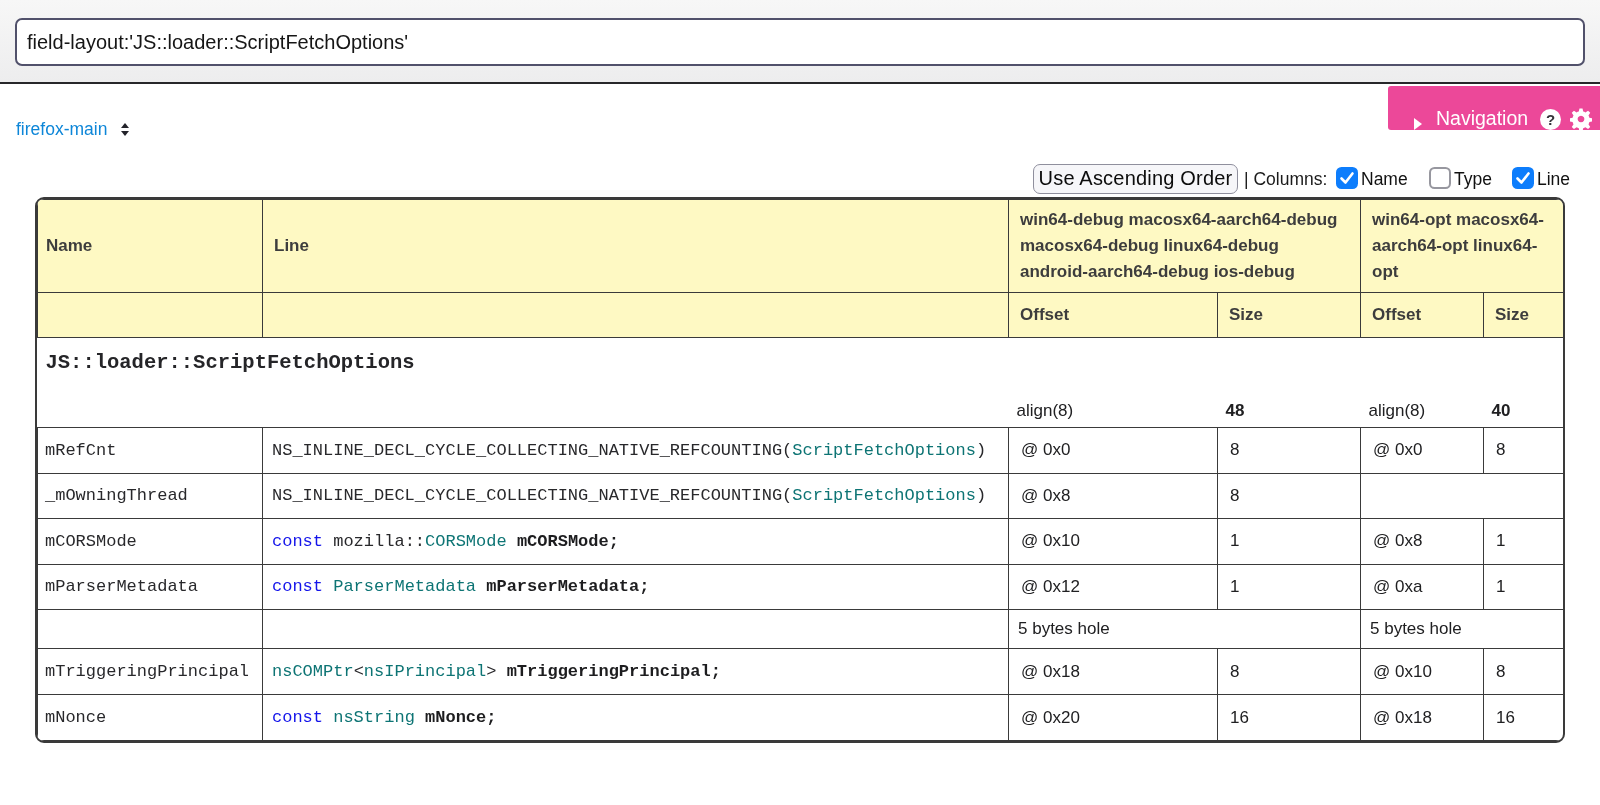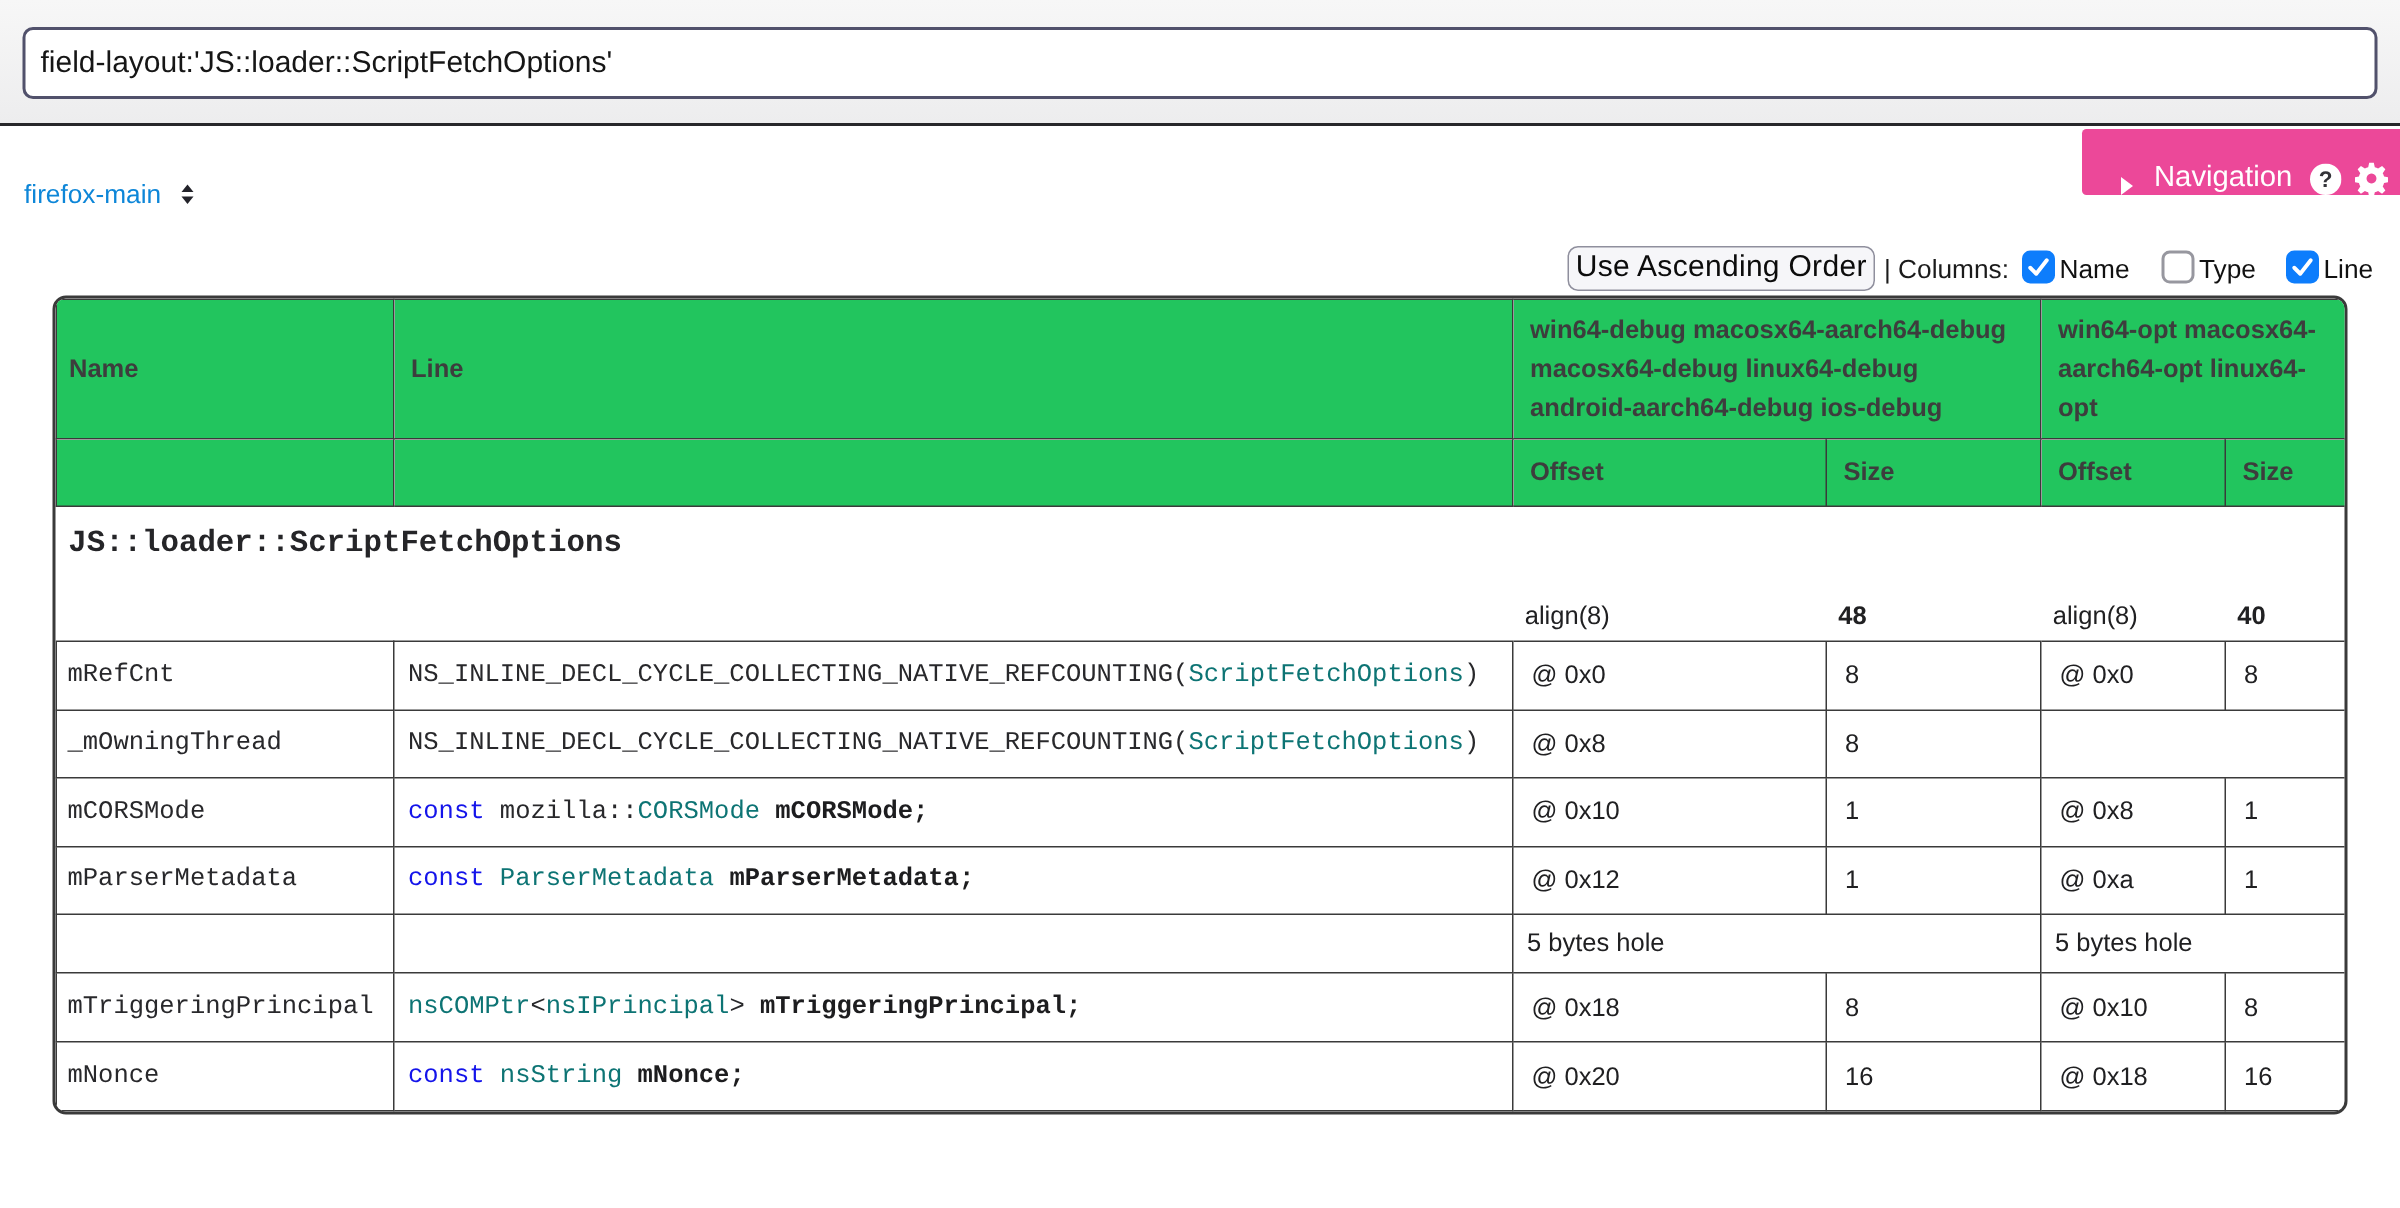--- a/index.html
+++ b/index.html
@@ -25,37 +25,37 @@
 .navbtn { position:absolute; left:1388px; top:86px; width:216px; height:44px;
   background:#ec4899; border-radius:3px; color:#fff; display:flex; align-items:flex-end; }
 .navbtn .tri { width:0; height:0; margin-left:26px;
   border-top:6.5px solid transparent; border-bottom:6.5px solid transparent; border-left:8px solid #fff; }
 .navbtn .lbl { font-size:19.5px; margin-left:14px; }
 .navbtn svg { display:block; }
 .navbtn .qm { margin-left:12px; }
 .navbtn .gear { margin-left:9px; }
 
 
-.controls { position:absolute; left:16px; top:164px; width:1565px; height:30px; }
+.controls { position:absolute; left:4px; top:164px; width:1565px; height:30px; }
 .ascbtn { position:absolute; left:1029px; top:0; width:205px; height:30px;
   background:#f6f6f9; border:1.5px solid #8f8f9d; border-radius:7px;
   font-size:20px; letter-spacing:0.2px; color:#0c0c0c; text-align:center; line-height:27.5px; }
 .colslbl { position:absolute; left:1240px; top:0; height:30px; line-height:30px; font-size:17.5px; color:#1b1b1b; }
 .cb { position:absolute; top:3px; width:22px; height:22px; border-radius:5.5px; }
 .cb.on { background:#0d7dfc; }
 .cb.off { background:#fff; border:2px solid #97979f; }
 .cb svg { display:block; }
 .cblbl { position:absolute; top:0; height:30px; line-height:31px; font-size:17.5px; color:#111; }
 
 
 .tblwrap { position:absolute; left:35px; top:197px; width:1530px;
   border:2px solid #3a3a3a; border-radius:9px; overflow:hidden; background:#fff; }
 table { border-collapse:collapse; table-layout:fixed; width:100%; }
 td, th { border:1.5px solid #3a3a3a; vertical-align:middle; padding:0 0 0 9px; overflow:hidden; white-space:nowrap; }
-th { background:#22c55e; text-align:left; font-size:17px; color:#3d3d3d; font-weight:bold; padding-left:10px; }
+th { background:#fef9c3; text-align:left; font-size:17px; color:#3d3d3d; font-weight:bold; padding-left:10px; }
 th.wrap { white-space:normal; line-height:26.3px; padding-right:4px; }
 .mono { font-family:"Liberation Mono",monospace; font-size:17px; color:#28282b; }
 .sans { font-size:17px; color:#202022; padding-left:12px; }
 tr.classrow td { border-left:none; border-right:none; }
 td.mononame { padding-left:7px; }
 td.cname { padding-left:8px; font-family:"Liberation Mono",monospace; font-weight:bold; font-size:20.5px; color:#252528;
   vertical-align:top; padding-top:12.5px; }
 td.alignb { vertical-align:bottom; padding-bottom:6px; padding-left:8px !important; }
 .kw { color:#1414ea; }
 .ty { color:#0d7474; }

